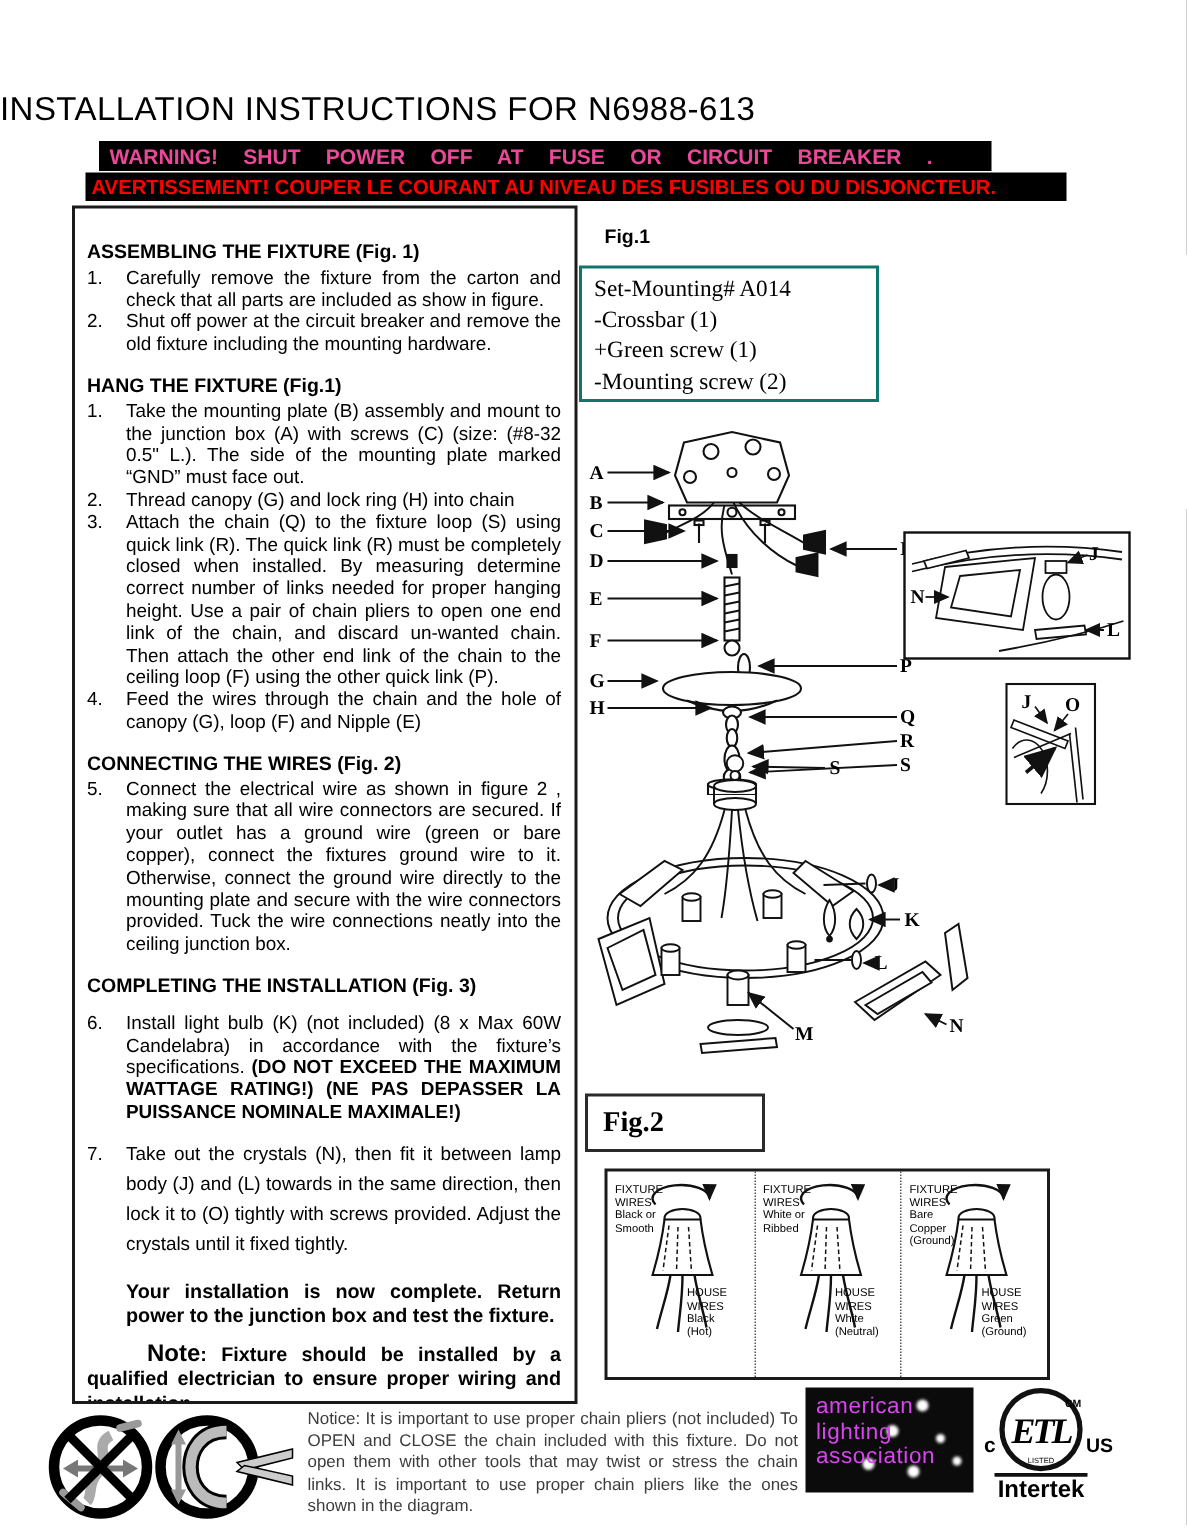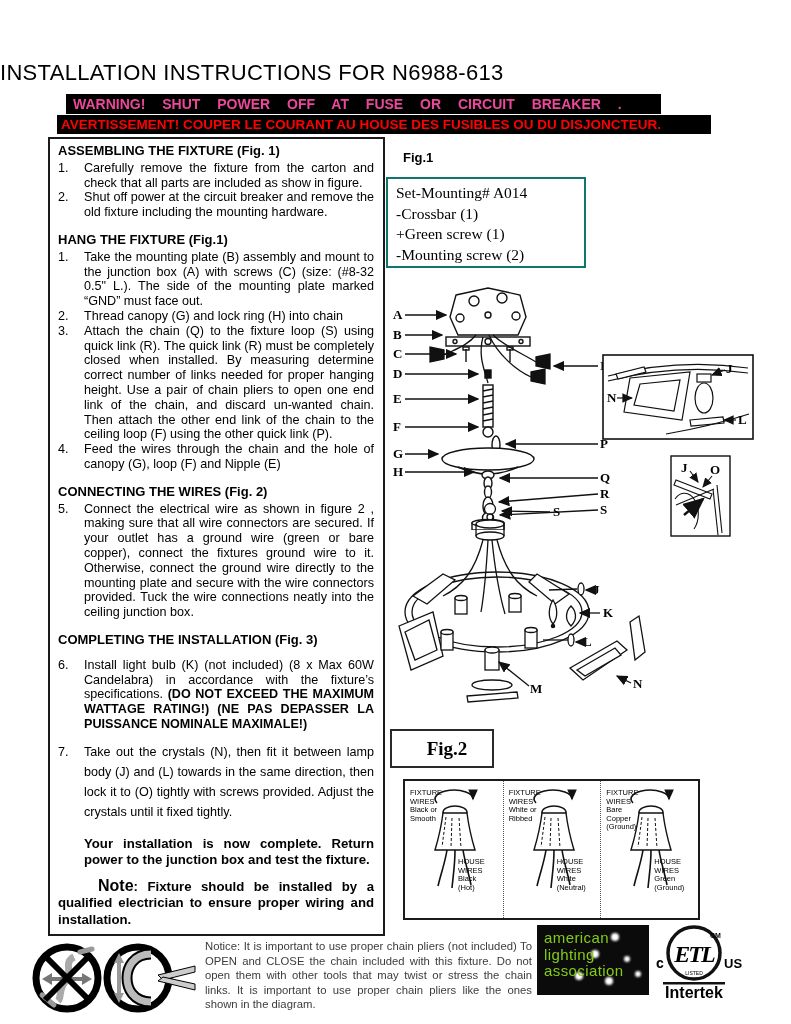--- a/index.html
+++ b/index.html
@@ -14,39 +14,39 @@
   .banner.en { left:66px; top:94px; width:595px; height:20px; font-size:14px;
                line-height:20px; padding-left:7px; word-spacing:13px; }
   .banner.fr { left:57px; top:115px; width:654px; height:19px; font-size:13.5px;
                line-height:19px; padding-left:4px; color:#ff0000; }
 
   
   .instr-box { position:absolute; left:48px; top:137px; width:337px; height:799px;
                border:2px solid #1b1b1b; padding:5px 9px 4px 8px;
                font-size:12.6px; line-height:14.8px; overflow:hidden; }
   .sec-h { font-weight:bold; font-size:13px; margin:13px 0 2px; }
-  .sec:first-child .sec-h { margin-top:0; }
+  .sec:first-child .sec-h { margin-top:17px; }
   .item { display:flex; }
   .item .n { width:26px; flex:none; }
   .item .t { flex:1; text-align:justify; }
   .mt10 { margin-top:10px; }
   .spread { line-height:20px; }
   .complete { font-weight:bold; font-size:13.2px; line-height:16px;
               margin:14px 0 10px 26px; text-align:justify; }
   .note { font-weight:bold; font-size:13.2px; line-height:16.5px;
           text-indent:40px; text-align:justify; }
   .note-big { font-size:16px; }
 
   
   .fig1-label { position:absolute; left:403px; top:150px; font-size:13px; font-weight:bold; }
   .kit-box { position:absolute; left:386px; top:177px; width:200px; height:91px;
              border:2px solid #0f766e; padding:4px 8px;
              font-family:"Liberation Serif", serif; font-size:15.5px; line-height:20.5px; }
-  .fig2-label-box { position:absolute; left:390px; top:729px; width:104px; height:39px;
-                    border:2px solid #2a2a2a;text-align:center; }
+  .fig2-label-box { position:absolute; left:390px; top:729px; width:120px; height:39px;
+                    border:2px solid #2a2a2a; }
   .fig2-label { font-family:"Liberation Serif", serif; font-weight:bold; font-size:19px;
                 padding:7px 0 0 10px; }
 
   svg text.part { font-family:"Liberation Serif", serif; font-weight:bold; font-size:13px; }
   svg .ln { stroke:#111; fill:none; }
 
   
   .fig2-box { position:absolute; left:403px; top:779px; width:297px; height:141px;
               border:2px solid #1b1b1b; display:flex; }
   .f2cell { position:relative; width:33.333%; height:100%; }
@@ -55,32 +55,32 @@
               white-space:pre-line; }
   .hs-label { position:absolute; left:53px; top:77px; font-size:7.5px; line-height:8.6px;
               white-space:pre-line; }
   .nut-svg { position:absolute; left:20px; top:6px; }
 
   
   .notice { position:absolute; left:205px; top:939px; width:327px;
             font-size:11.3px; line-height:14.6px; color:#3c3c3c; text-align:justify; }
   .ala-box { position:absolute; left:537px; top:925px; width:112px; height:70px;
              background:#0b0b0b; }
-  .ala-text { position:absolute; left:7px; top:5px; color:#84cc16; font-size:15px;
+  .ala-text { position:absolute; left:7px; top:5px; color:#d946ef; font-size:15px;
               line-height:16.5px; white-space:pre-line; letter-spacing:.4px; }
   .ala-dots { position:absolute; inset:0; filter:blur(1.1px); }
 </style>
 </head>
 <body>
 
 <div class="page">
 
   <div class="title">INSTALLATION INSTRUCTIONS FOR N6988-613</div>
   <div class="banner en">WARNING! SHUT POWER OFF AT FUSE OR CIRCUIT BREAKER .</div>
-  <div class="banner fr">AVERTISSEMENT! COUPER LE COURANT AU HOUSE DES FUSIBLES OU DU DISJONCTEUR.</div>
+  <div class="banner fr">AVERTISSEMENT! COUPER LE COURANT AU NIVEAU DES FUSIBLES OU DU DISJONCTEUR.</div>
 
   <div class="instr-box">
     <div class="sec">
       <div class="sec-h">ASSEMBLING THE FIXTURE (Fig. 1)</div>
       <div class="item">
         <span class="n">1.</span>
         <span class="t">Carefully remove the fixture from the carton and check that all parts are included as show in figure.</span>
       </div>
       <div class="item">
         <span class="n">2.</span>

